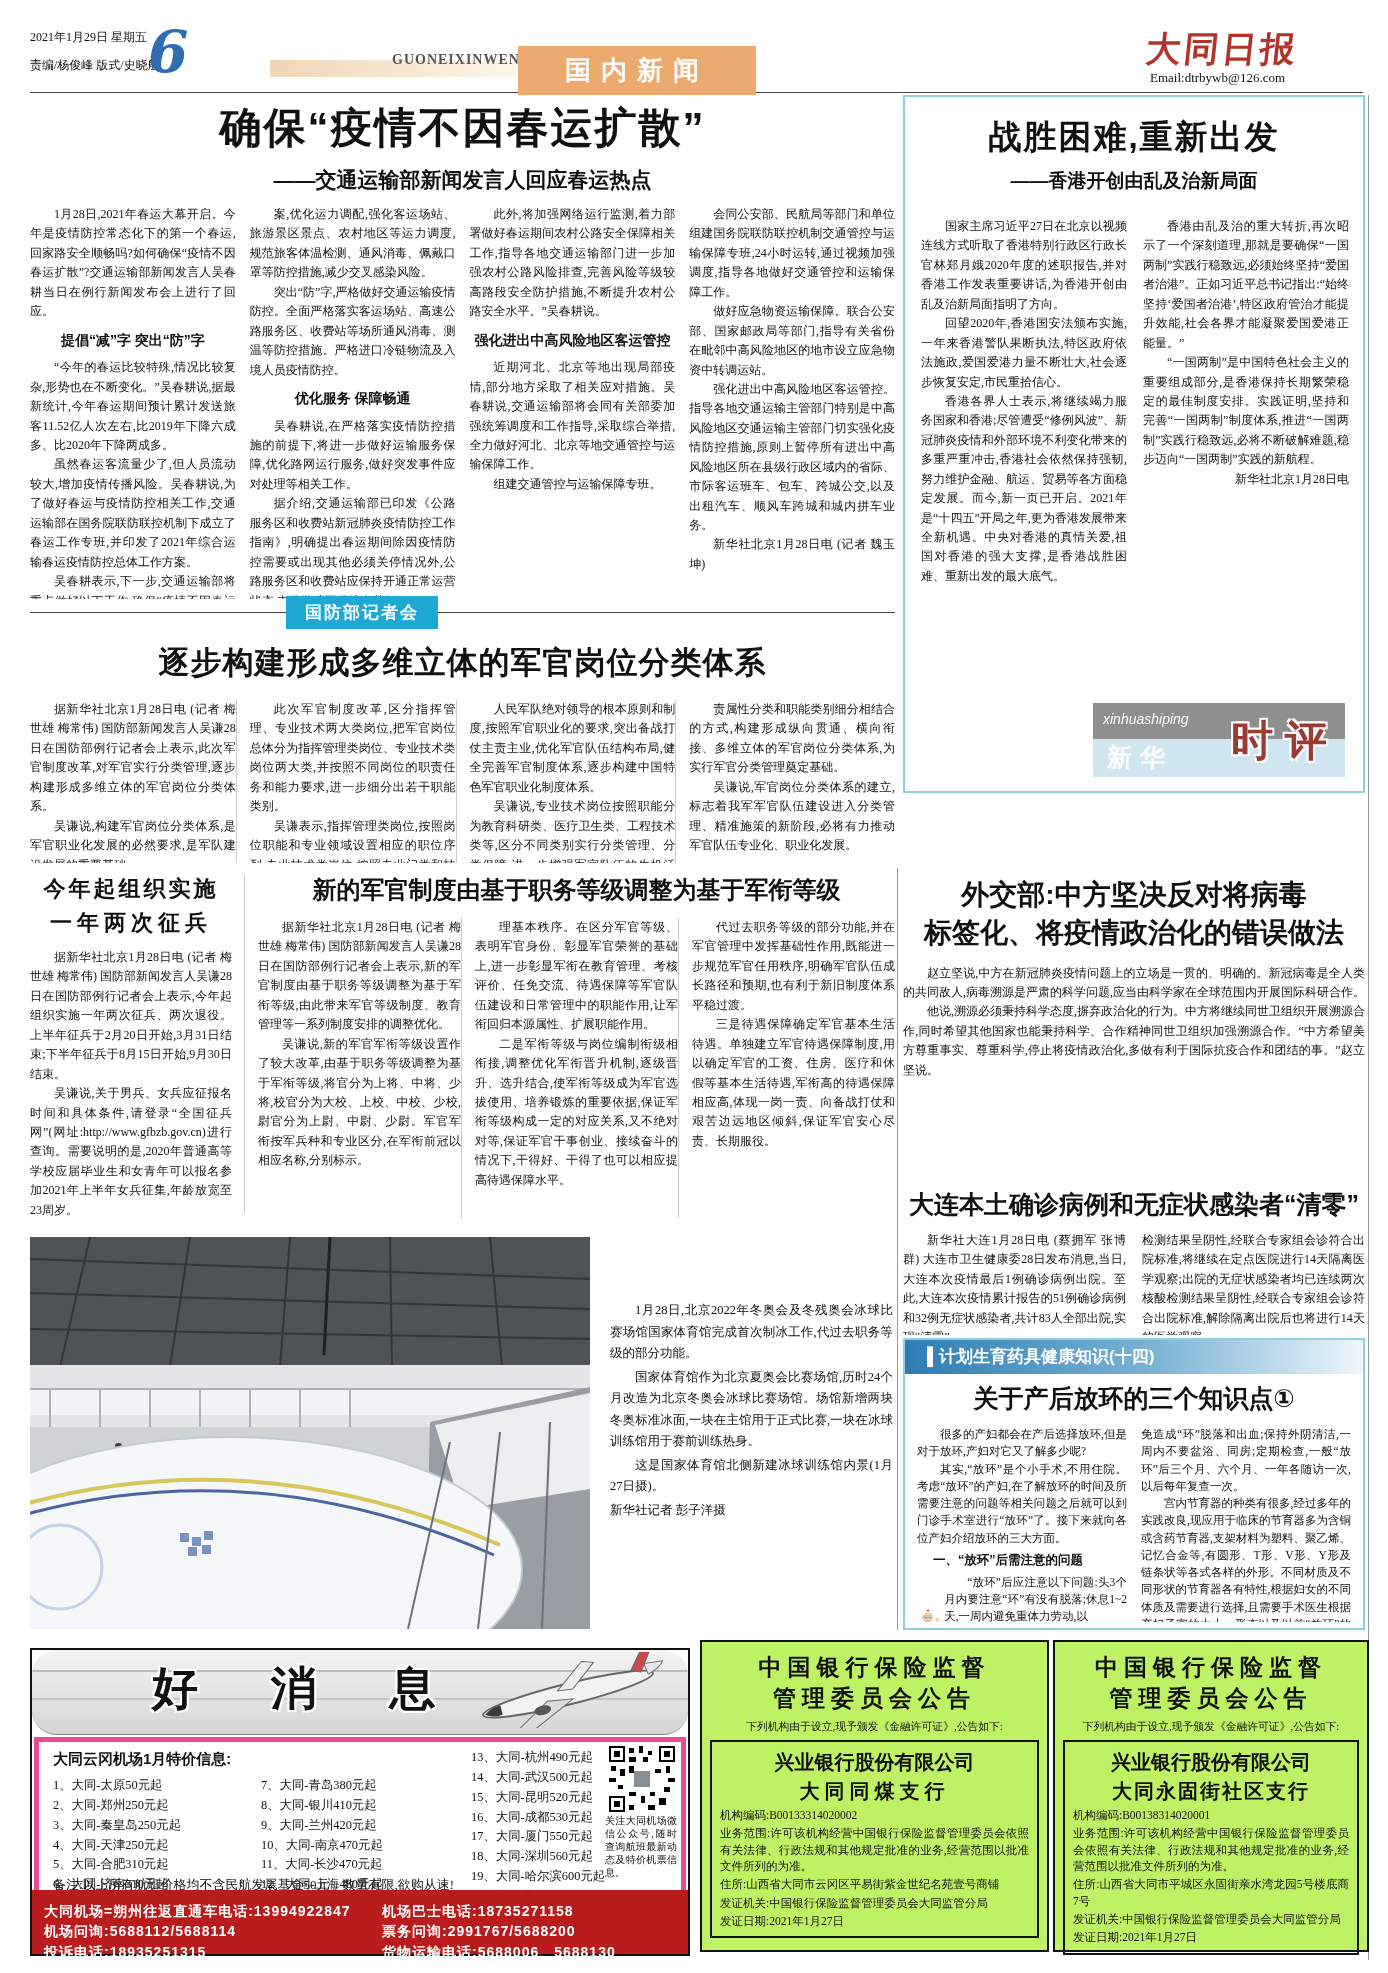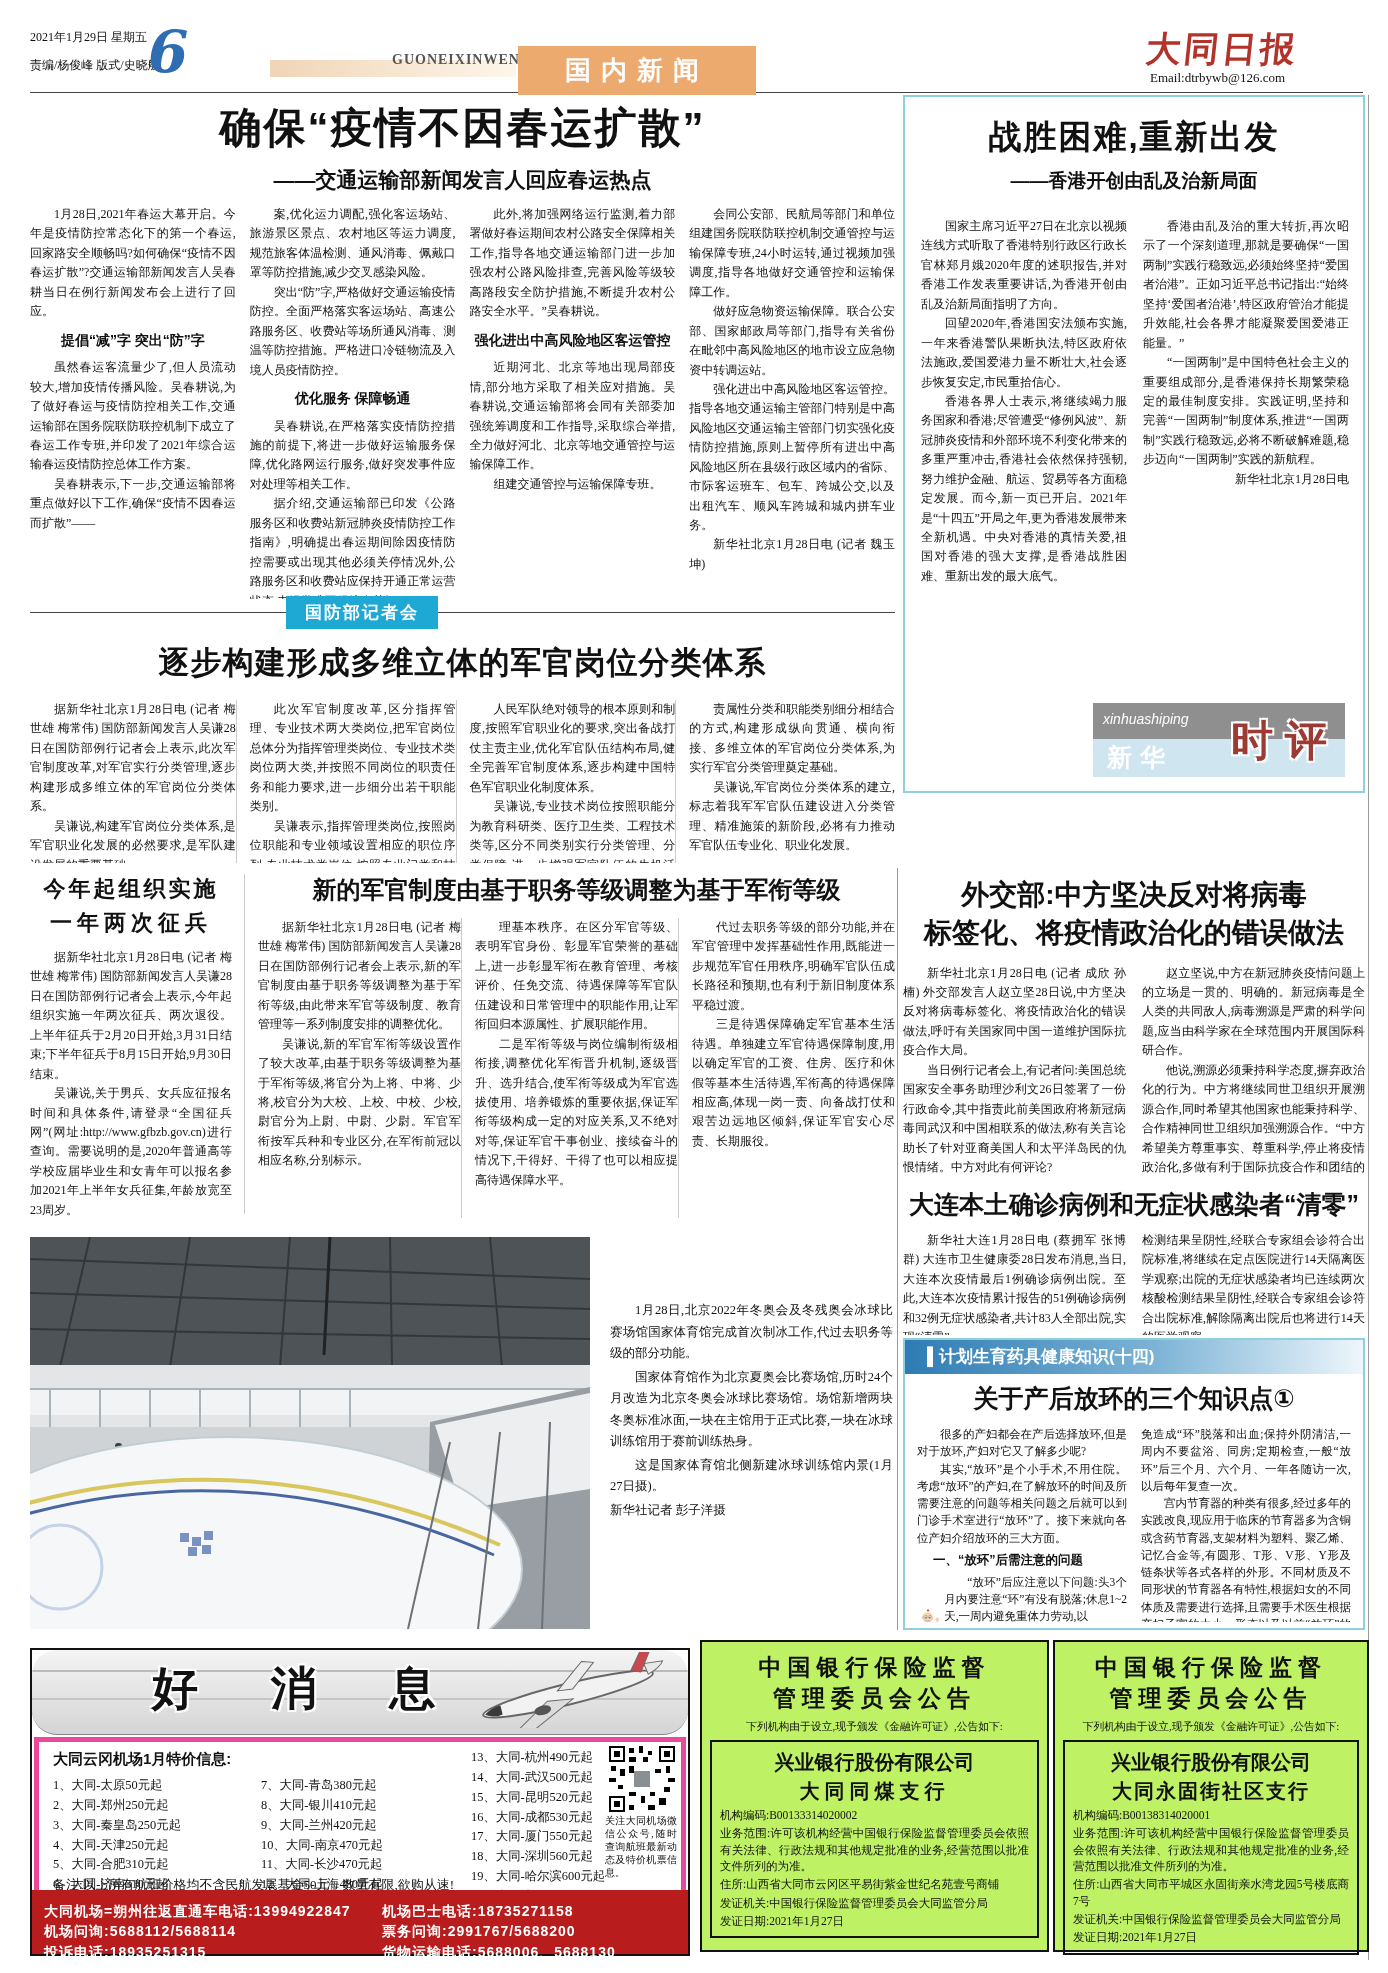--- a/index.html
+++ b/index.html
@@ -53,20 +53,21 @@
   <div class="vline" style="left:1368px;top:95px;height:1865px;background:#999;"></div>
 
   <div class="abs" style="left:30px;top:100px;width:865px;">
     <div class="bigtitle" style="font-size:42px;letter-spacing:2px;">确保“疫情不因春运扩散”</div>
     <div class="bigtitle" style="font-size:21px;margin-top:10px;">——交通运输部新闻发言人回应春运热点</div>
   </div>
   <div class="abs cols gap14" style="left:30px;top:205px;width:865px;height:394px;">
     <div class="col">
       <p>1月28日,2021年春运大幕开启。今年是疫情防控常态化下的第一个春运,回家路安全顺畅吗?如何确保“疫情不因春运扩散”?交通运输部新闻发言人吴春耕当日在例行新闻发布会上进行了回应。</p>
       <h4 class="sub">提倡“减”字 突出“防”字</h4>
+      <p>“今年的春运比较特殊,情况比较复杂,形势也在不断变化。”吴春耕说,据最新统计,今年春运期间预计累计发送旅客11.52亿人次左右,比2019年下降六成多、比2020年下降两成多。</p>
       <p>虽然春运客流量少了,但人员流动较大,增加疫情传播风险。吴春耕说,为了做好春运与疫情防控相关工作,交通运输部在国务院联防联控机制下成立了春运工作专班,并印发了2021年综合运输春运疫情防控总体工作方案。</p>
       <p>吴春耕表示,下一步,交通运输部将重点做好以下工作,确保“疫情不因春运而扩散”——</p>
 
     </div>
     <div class="col">
       <p>案,优化运力调配,强化客运场站、旅游景区景点、农村地区等运力调度,规范旅客体温检测、通风消毒、佩戴口罩等防控措施,减少交叉感染风险。</p>
       <p>突出“防”字,严格做好交通运输疫情防控。全面严格落实客运场站、高速公路服务区、收费站等场所通风消毒、测温等防控措施。严格进口冷链物流及入境人员疫情防控。</p>
       <h4 class="sub">优化服务 保障畅通</h4>
       <p>吴春耕说,在严格落实疫情防控措施的前提下,将进一步做好运输服务保障,优化路网运行服务,做好突发事件应对处理等相关工作。</p>
       <p>据介绍,交通运输部已印发《公路服务区和收费站新冠肺炎疫情防控工作指南》,明确提出春运期间除因疫情防控需要或出现其他必须关停情况外,公路服务区和收费站应保持开通正常运营状态,未经批准不得擅自关闭。</p>
@@ -156,24 +157,20 @@
         <p>代过去职务等级的部分功能,并在军官管理中发挥基础性作用,既能进一步规范军官任用秩序,明确军官队伍成长路径和预期,也有利于新旧制度体系平稳过渡。</p>
         <p>三是待遇保障确定军官基本生活待遇。单独建立军官待遇保障制度,用以确定军官的工资、住房、医疗和休假等基本生活待遇,军衔高的待遇保障相应高,体现一岗一责、向备战打仗和艰苦边远地区倾斜,保证军官安心尽责、长期服役。</p>
       </div>
     </div>
   </div>
 
   <div class="abs" style="left:903px;top:876px;width:462px;">
     <div class="bigtitle" style="font-size:28px;line-height:1.35;">外交部:中方坚决反对将病毒</div>
     <div class="bigtitle" style="font-size:28px;line-height:1.35;">标签化、将疫情政治化的错误做法</div>
     <div class="cols gap16" style="margin-top:12px;height:212px;">
-      <div class="col">
-        <p>新华社北京1月28日电 (记者 成欣 孙楠) 外交部发言人赵立坚28日说,中方坚决反对将病毒标签化、将疫情政治化的错误做法,呼吁有关国家同中国一道维护国际抗疫合作大局。</p>
-        <p>当日例行记者会上,有记者问:美国总统国家安全事务助理沙利文26日签署了一份行政命令,其中指责此前美国政府将新冠病毒同武汉和中国相联系的做法,称有关言论助长了针对亚裔美国人和太平洋岛民的仇恨情绪。中方对此有何评论?</p>
-      </div>
       <div class="col">
         <p>赵立坚说,中方在新冠肺炎疫情问题上的立场是一贯的、明确的。新冠病毒是全人类的共同敌人,病毒溯源是严肃的科学问题,应当由科学家在全球范围内开展国际科研合作。</p>
         <p>他说,溯源必须秉持科学态度,摒弃政治化的行为。中方将继续同世卫组织开展溯源合作,同时希望其他国家也能秉持科学、合作精神同世卫组织加强溯源合作。“中方希望美方尊重事实、尊重科学,停止将疫情政治化,多做有利于国际抗疫合作和团结的事。”赵立坚说。</p>
       </div>
     </div>
   </div>
 
   <div class="abs" style="left:903px;top:1188px;width:462px;">
     <div class="bigtitle" style="font-size:25px;">大连本土确诊病例和无症状感染者“清零”</div>
     <div class="cols gap16" style="margin-top:10px;height:104px;">

